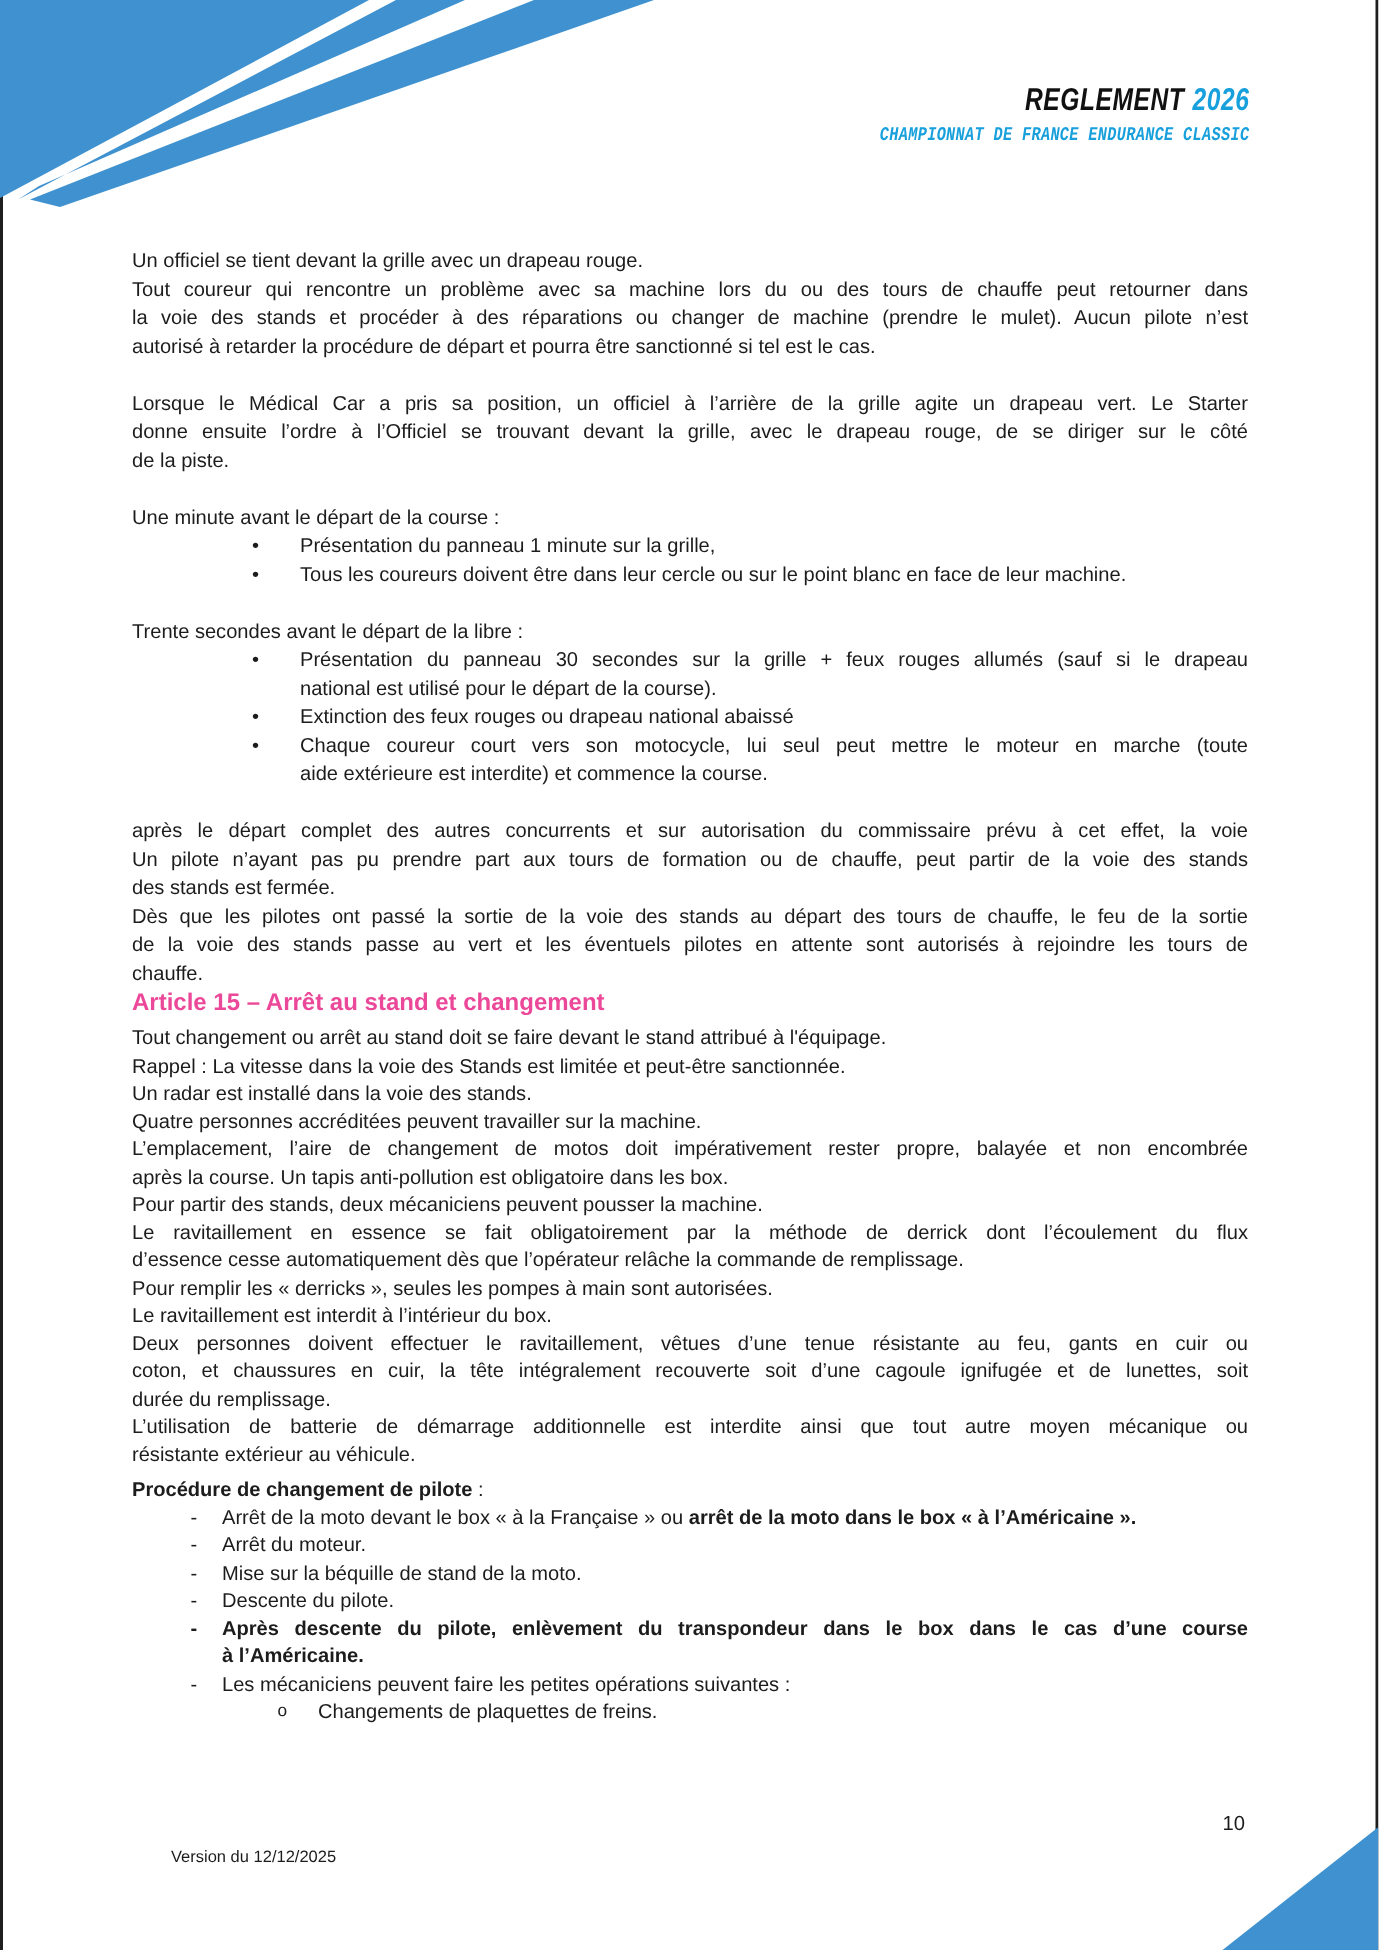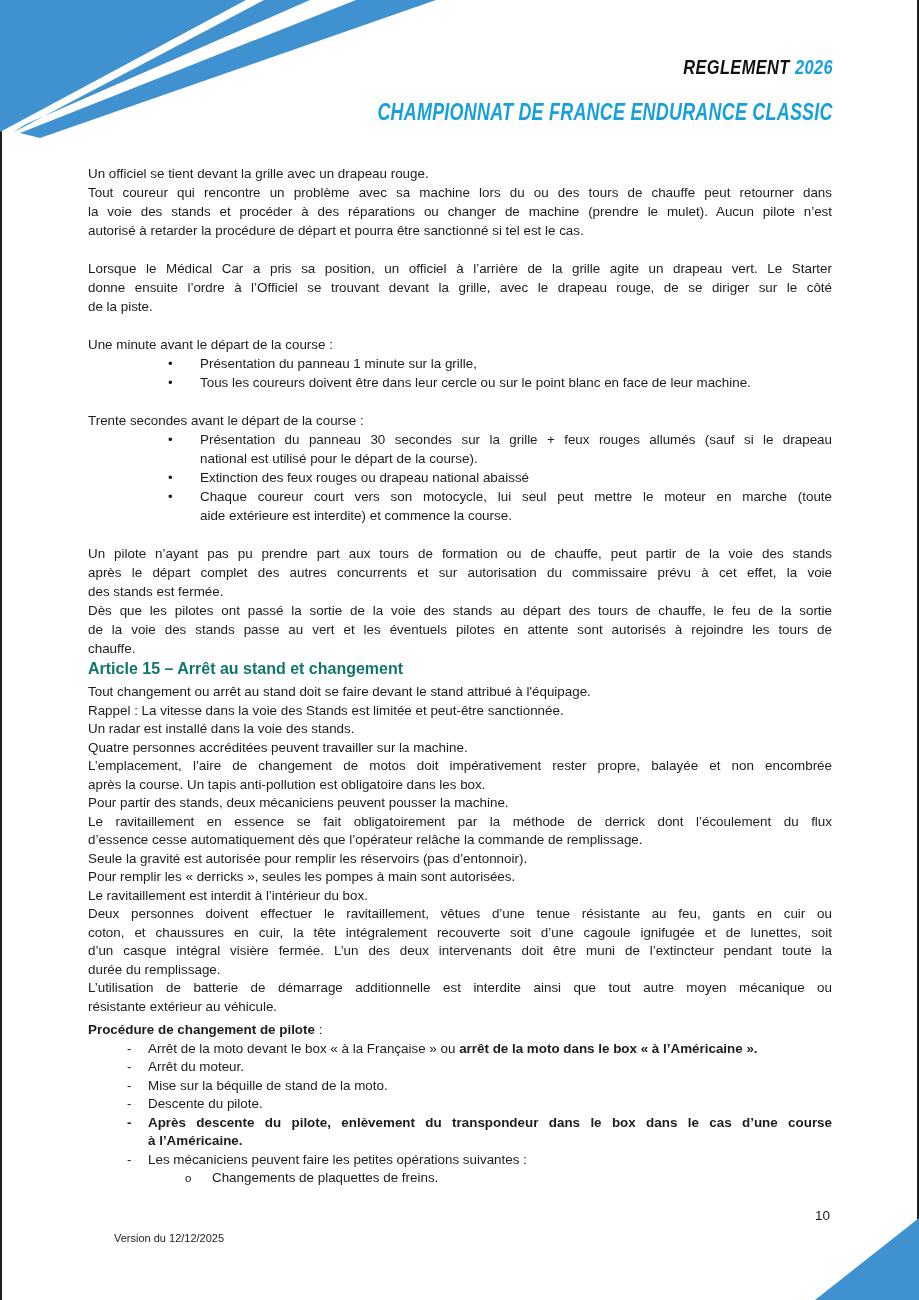--- a/index.html
+++ b/index.html
@@ -11,39 +11,39 @@
   .edge.left{left:0;}
   .edge.right{right:0;}
   .deco-top{position:absolute;left:0;top:0;}
   .deco-bottom{position:absolute;right:0;bottom:0;}
 
   
   .hdr{position:absolute;top:55px;right:86px;text-align:right;font-style:italic;font-weight:bold;white-space:nowrap;}
   .squeeze{display:inline-block;transform:scaleX(0.78);transform-origin:100% 50%;}
   .hdr-l1{font-size:21px;color:#111111;letter-spacing:0.5px;}
   .hdr-l1 .year{color:#18A0DC;margin-left:7px;}
-  .hdr-l2{font-size:23px;color:#18A0DC;margin-top:20px;letter-spacing:0.3px;}
+  .hdr-l2{font-size:13px;color:#18A0DC;margin-top:3px;letter-spacing:0.3px;font-family:Liberation Mono, monospace;}
 
   
   .content{position:absolute;left:88px;top:164px;width:744px;font-size:13.4px;line-height:19px;}
   .sec2{line-height:18.5px;}
   .para{margin:0;}
   .jl{display:block;text-align:justify;text-align-last:justify;}
   .jl.last{text-align-last:left;}
   .gap{height:19px;}
   .gap-sm{height:5px;}
 
   .bullet-item{position:relative;padding-left:112px;margin:0;}
   .bullet-item>.marker{position:absolute;left:80px;top:0;}
   .dash-item{position:relative;padding-left:60px;margin:0;}
   .dash-item>.marker{position:absolute;left:39px;top:0;}
   .sub-item{position:relative;padding-left:124px;margin:0;}
   .sub-item>.marker{position:absolute;left:97px;top:0;font-size:11.5px;}
 
-  .art-heading{font-size:16px;line-height:20px;font-weight:bold;color:#0f766e;margin:1px 0 4px 0;}
+  .art-heading{font-size:16px;line-height:20px;font-weight:bold;color:#ec4899;margin:1px 0 4px 0;}
   .bold{font-weight:bold;}
 
   .footer-version{position:absolute;left:114px;top:1232px;font-size:11px;}
   .page-num{position:absolute;right:89px;top:1208px;font-size:13.5px;}
 </style>
 </head>
 <body>
 
 <div class="edge left"></div>
 <div class="edge right"></div>
@@ -93,41 +93,41 @@
     <span class="marker">•</span>
     <span class="jl last">Présentation du panneau 1 minute sur la grille,</span>
   </div>
   <div class="bullet-item">
     <span class="marker">•</span>
     <span class="jl last">Tous les coureurs doivent être dans leur cercle ou sur le point blanc en face de leur machine.</span>
   </div>
 
   <div class="gap"></div>
 
-  <p class="para">Trente secondes avant le départ de la course :</p>
+  <p class="para">Trente secondes avant le départ de la libre :</p>
   <div class="bullet-item">
     <span class="marker">•</span>
     <span class="jl">Présentation du panneau 30 secondes sur la grille + feux rouges allumés (sauf si le drapeau</span>
     <span class="jl last">national est utilisé pour le départ de la course).</span>
   </div>
   <div class="bullet-item">
     <span class="marker">•</span>
     <span class="jl last">Extinction des feux rouges ou drapeau national abaissé</span>
   </div>
   <div class="bullet-item">
     <span class="marker">•</span>
     <span class="jl">Chaque coureur court vers son motocycle, lui seul peut mettre le moteur en marche (toute</span>
     <span class="jl last">aide extérieure est interdite) et commence la course.</span>
   </div>
 
   <div class="gap"></div>
 
   <p class="para">
+    <span class="jl">après le départ complet des autres concurrents et sur autorisation du commissaire prévu à cet effet, la voie</span>
     <span class="jl">Un pilote n’ayant pas pu prendre part aux tours de formation ou de chauffe, peut partir de la voie des stands</span>
-    <span class="jl">après le départ complet des autres concurrents et sur autorisation du commissaire prévu à cet effet, la voie</span>
     <span class="jl last">des stands est fermée.</span>
   </p>
   <p class="para">
     <span class="jl">Dès que les pilotes ont passé la sortie de la voie des stands au départ des tours de chauffe, le feu de la sortie</span>
     <span class="jl">de la voie des stands passe au vert et les éventuels pilotes en attente sont autorisés à rejoindre les tours de</span>
     <span class="jl last">chauffe.</span>
   </p>
 
   <h2 class="art-heading">Article 15 – Arrêt au stand et changement</h2>
 
@@ -149,32 +149,28 @@
       <span class="jl last">après la course. Un tapis anti-pollution est obligatoire dans les box.</span>
     </p>
     <p class="para">
         <span class="jl last">Pour partir des stands, deux mécaniciens peuvent pousser la machine.</span>
       </p>
     <p class="para">
       <span class="jl">Le ravitaillement en essence se fait obligatoirement par la méthode de derrick dont l’écoulement du flux</span>
       <span class="jl last">d’essence cesse automatiquement dès que l’opérateur relâche la commande de remplissage.</span>
     </p>
     <p class="para">
-        <span class="jl last">Seule la gravité est autorisée pour remplir les réservoirs (pas d’entonnoir).</span>
-      </p>
-    <p class="para">
         <span class="jl last">Pour remplir les « derricks », seules les pompes à main sont autorisées.</span>
       </p>
     <p class="para">
         <span class="jl last">Le ravitaillement est interdit à l’intérieur du box.</span>
       </p>
     <p class="para">
       <span class="jl">Deux personnes doivent effectuer le ravitaillement, vêtues d’une tenue résistante au feu, gants en cuir ou</span>
       <span class="jl">coton, et chaussures en cuir, la tête intégralement recouverte soit d’une cagoule ignifugée et de lunettes, soit</span>
-      <span class="jl">d’un casque intégral visière fermée. L’un des deux intervenants doit être muni de l’extincteur pendant toute la</span>
       <span class="jl last">durée du remplissage.</span>
     </p>
     <p class="para">
       <span class="jl">L’utilisation de batterie de démarrage additionnelle est interdite ainsi que tout autre moyen mécanique ou</span>
       <span class="jl last">résistante extérieur au véhicule.</span>
     </p>
 
     <div class="gap-sm"></div>
 
     <p class="para"><b>Procédure de changement de pilote</b><span> :</span></p>

